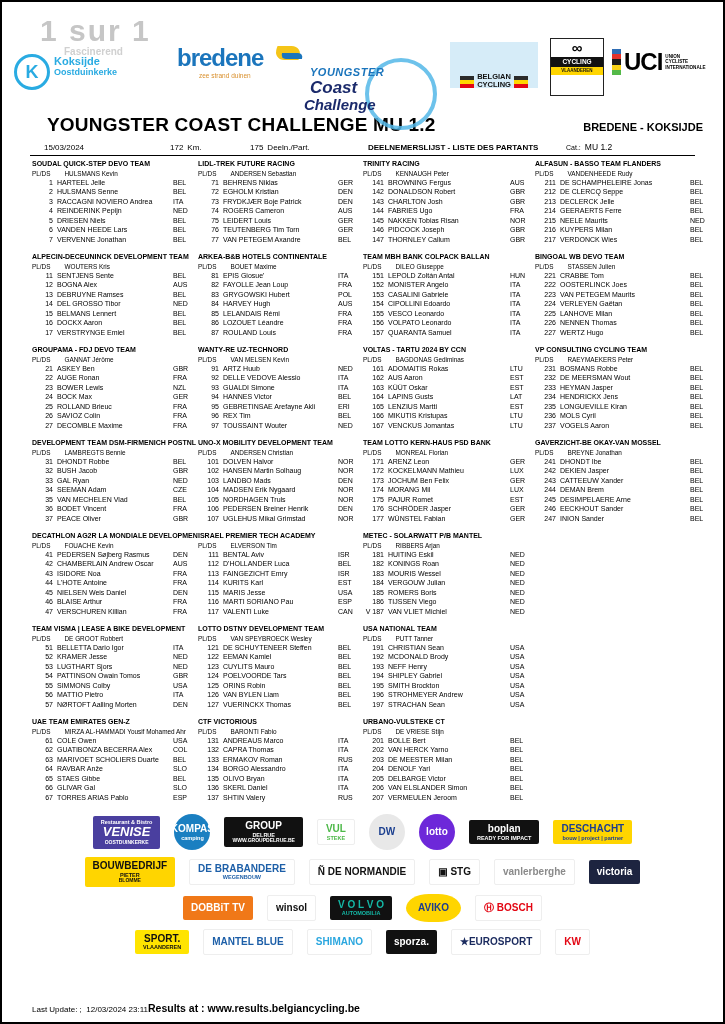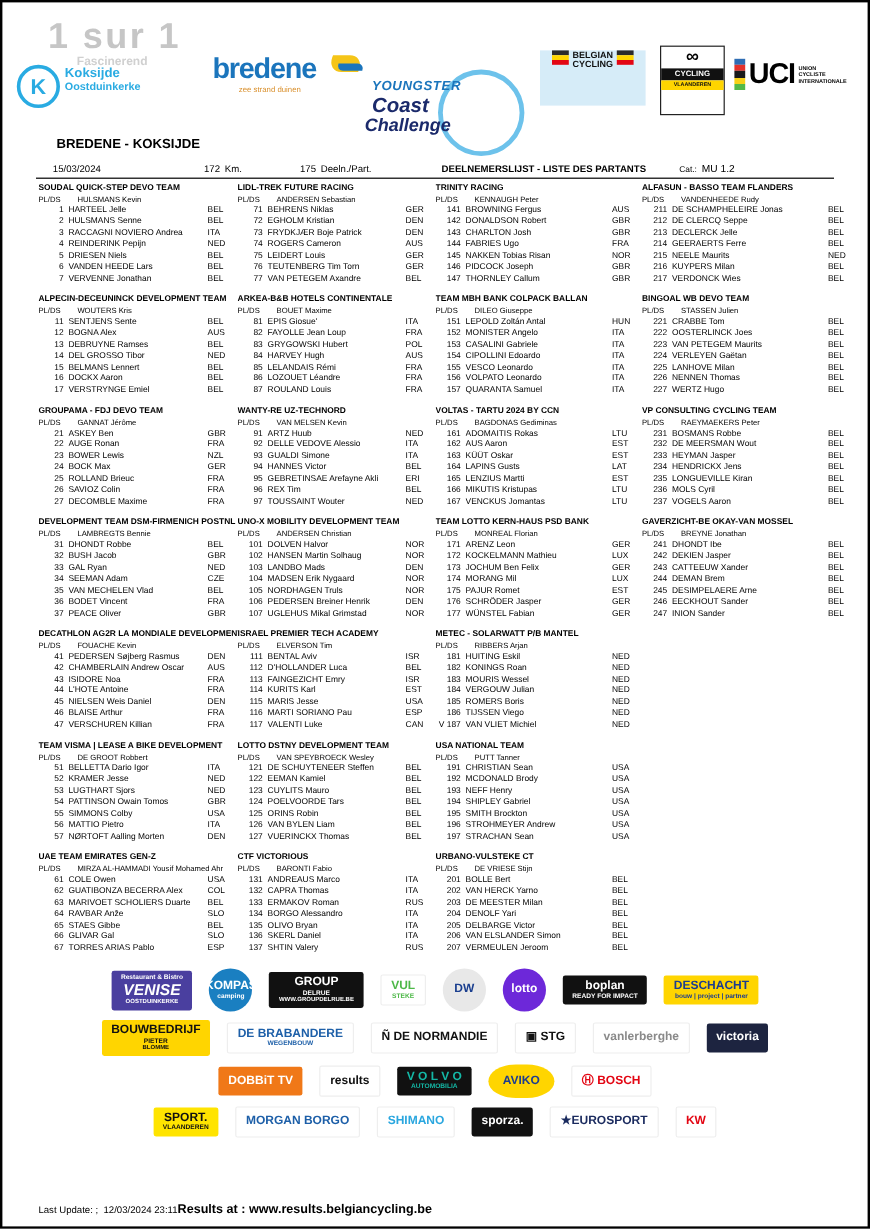--- a/index.html
+++ b/index.html
@@ -20,21 +20,21 @@
   .bname{color:#1b75bc;font-size:24px;font-weight:800;letter-spacing:-1px;}
   .bsw{position:absolute;left:98px;top:2px;width:26px;height:14px;background:#f5c518;border-radius:0 12px 0 12px;transform:skewX(-20deg);}
   .bsw2{position:absolute;left:104px;top:9px;width:22px;height:6px;background:#1b75bc;border-radius:0 6px 0 6px;transform:skewX(-20deg);}
   .bsub{color:#d98f2b;font-size:6.5px;margin-left:22px;}
   .lg-ycc{position:absolute;left:300px;top:18px;width:135px;height:80px;margin-top:32px;}
   .ycirc{position:absolute;right:0;top:0;width:64px;height:64px;border:4px solid #53b7e8;border-radius:50%;opacity:.85;}
   .y1{position:absolute;left:8px;top:8px;color:#1b75bc;font-size:11px;font-weight:800;font-style:italic;letter-spacing:.5px;}
   .y2{position:absolute;left:8px;top:20px;color:#1b2a6b;font-size:17px;font-weight:800;font-style:italic;}
   .y3{position:absolute;left:2px;top:38px;color:#1b2a6b;font-size:15px;font-weight:800;font-style:italic;}
   .lg-belg{position:absolute;left:448px;top:34px;width:88px;height:46px;background:#d6ecf8;
-    display:flex;align-items:flex-start;justify-content:center;gap:3px;}
+    display:flex;align-items:flex-end;justify-content:center;gap:3px;}
   .flagstack{width:14px;height:12px;display:flex;flex-direction:column;}
   .flagstack i{flex:1;display:block;}
   .f-b{background:#2b2b2b}.f-y{background:#ffd500}.f-r{background:#e30613}
   .belgtxt{font-size:7.5px;font-weight:800;line-height:1;text-align:center;color:#111;}
   .lg-cv{position:absolute;left:548px;top:30px;width:52px;height:56px;border:1px solid #222;background:#fff;
     display:flex;flex-direction:column;align-items:stretch;text-align:center;}
   .cvsym{font-size:15px;font-weight:800;line-height:18px;}
   .cvl1{background:#111;color:#fff;font-size:6.5px;font-weight:800;line-height:10px;}
   .cvl2{background:#ffd500;color:#111;font-size:4.5px;font-weight:800;line-height:8px;}
   .lg-uci{position:absolute;left:610px;top:40px;display:flex;align-items:center;gap:3px;}
@@ -134,20 +134,21 @@
       <span class="uciname">UCI</span>
       <span class="ucisub">
         <span>UNION</span><br>
         <span>CYCLISTE</span><br>
         <span>INTERNATIONALE</span>
       </span>
     </div>
   </div>
 
   <div class="titlerow">
+    <div class="title">YOUNGSTER COAST CHALLENGE MU 1.2</div>
     <div class="loc">BREDENE - KOKSIJDE</div>
   </div>
 
   <div class="info">
     <span class="i-date">15/03/2024</span>
     <span class="i-km"><span class="num">172</span><span>Km.</span></span>
     <span class="i-part"><span class="num">175</span><span>Deeln./Part.</span></span>
     <span class="i-title">DEELNEMERSLIJST - LISTE DES PARTANTS</span>
     <span class="i-cat-l">Cat.:</span>
     <span class="i-cat">MU 1.2</span>
@@ -1195,40 +1196,40 @@
         </div>
         <div class="sp sp-box sp-victoria" style="background: rgb(29, 36, 64); color: rgb(255, 255, 255);">
           <div class="sp-line sp-line-0">victoria</div>
         </div>
       </div>
       <div class="sp-row">
         <div class="sp sp-box sp-dobbit-tv" style="background: rgb(240, 120, 24); color: rgb(255, 255, 255);">
           <div class="sp-line sp-line-0">DOBBiT TV</div>
         </div>
         <div class="sp sp-box sp-winsol" style="background: rgb(255, 255, 255); color: rgb(17, 17, 17); border: 1px solid rgb(238, 238, 238);">
-          <div class="sp-line sp-line-0">results</div>
+          <div class="sp-line sp-line-0">winsol</div>
         </div>
         <div class="sp sp-box sp-volvo" style="background: rgb(17, 17, 17); color: #14b8a6;">
           <div class="sp-line sp-line-0">V O L V O</div>
           <div class="sp-line sp-line-1">AUTOMOBILIA</div>
         </div>
         <div class="sp sp-oval sp-aviko" style="background: rgb(255, 213, 0); color: rgb(29, 61, 143);">
           <div class="sp-line sp-line-0">AVIKO</div>
         </div>
         <div class="sp sp-box sp-bosch" style="background: rgb(255, 255, 255); color: rgb(227, 6, 19); border: 1px solid rgb(238, 238, 238);">
           <div class="sp-line sp-line-0">Ⓗ BOSCH</div>
         </div>
       </div>
       <div class="sp-row">
         <div class="sp sp-box sp-sport-vlaanderen" style="background: rgb(255, 228, 0); color: rgb(17, 17, 17);">
           <div class="sp-line sp-line-0">SPORT.</div>
           <div class="sp-line sp-line-1">VLAANDEREN</div>
         </div>
         <div class="sp sp-box sp-morgan-blue" style="background: rgb(255, 255, 255); color: rgb(29, 95, 168); border: 1px solid rgb(238, 238, 238);">
-          <div class="sp-line sp-line-0">MORGAN BORGO</div>
+          <div class="sp-line sp-line-0">MANTEL BLUE</div>
         </div>
         <div class="sp sp-box sp-shimano" style="background: rgb(255, 255, 255); color: rgb(43, 167, 223); border: 1px solid rgb(238, 238, 238);">
           <div class="sp-line sp-line-0">SHIMANO</div>
         </div>
         <div class="sp sp-box sp-sporza" style="background: rgb(17, 17, 17); color: rgb(255, 255, 255);">
           <div class="sp-line sp-line-0">sporza.</div>
         </div>
         <div class="sp sp-box sp-eurosport" style="background: rgb(255, 255, 255); color: rgb(26, 42, 94); border: 1px solid rgb(238, 238, 238);">
           <div class="sp-line sp-line-0">★EUROSPORT</div>
         </div>

